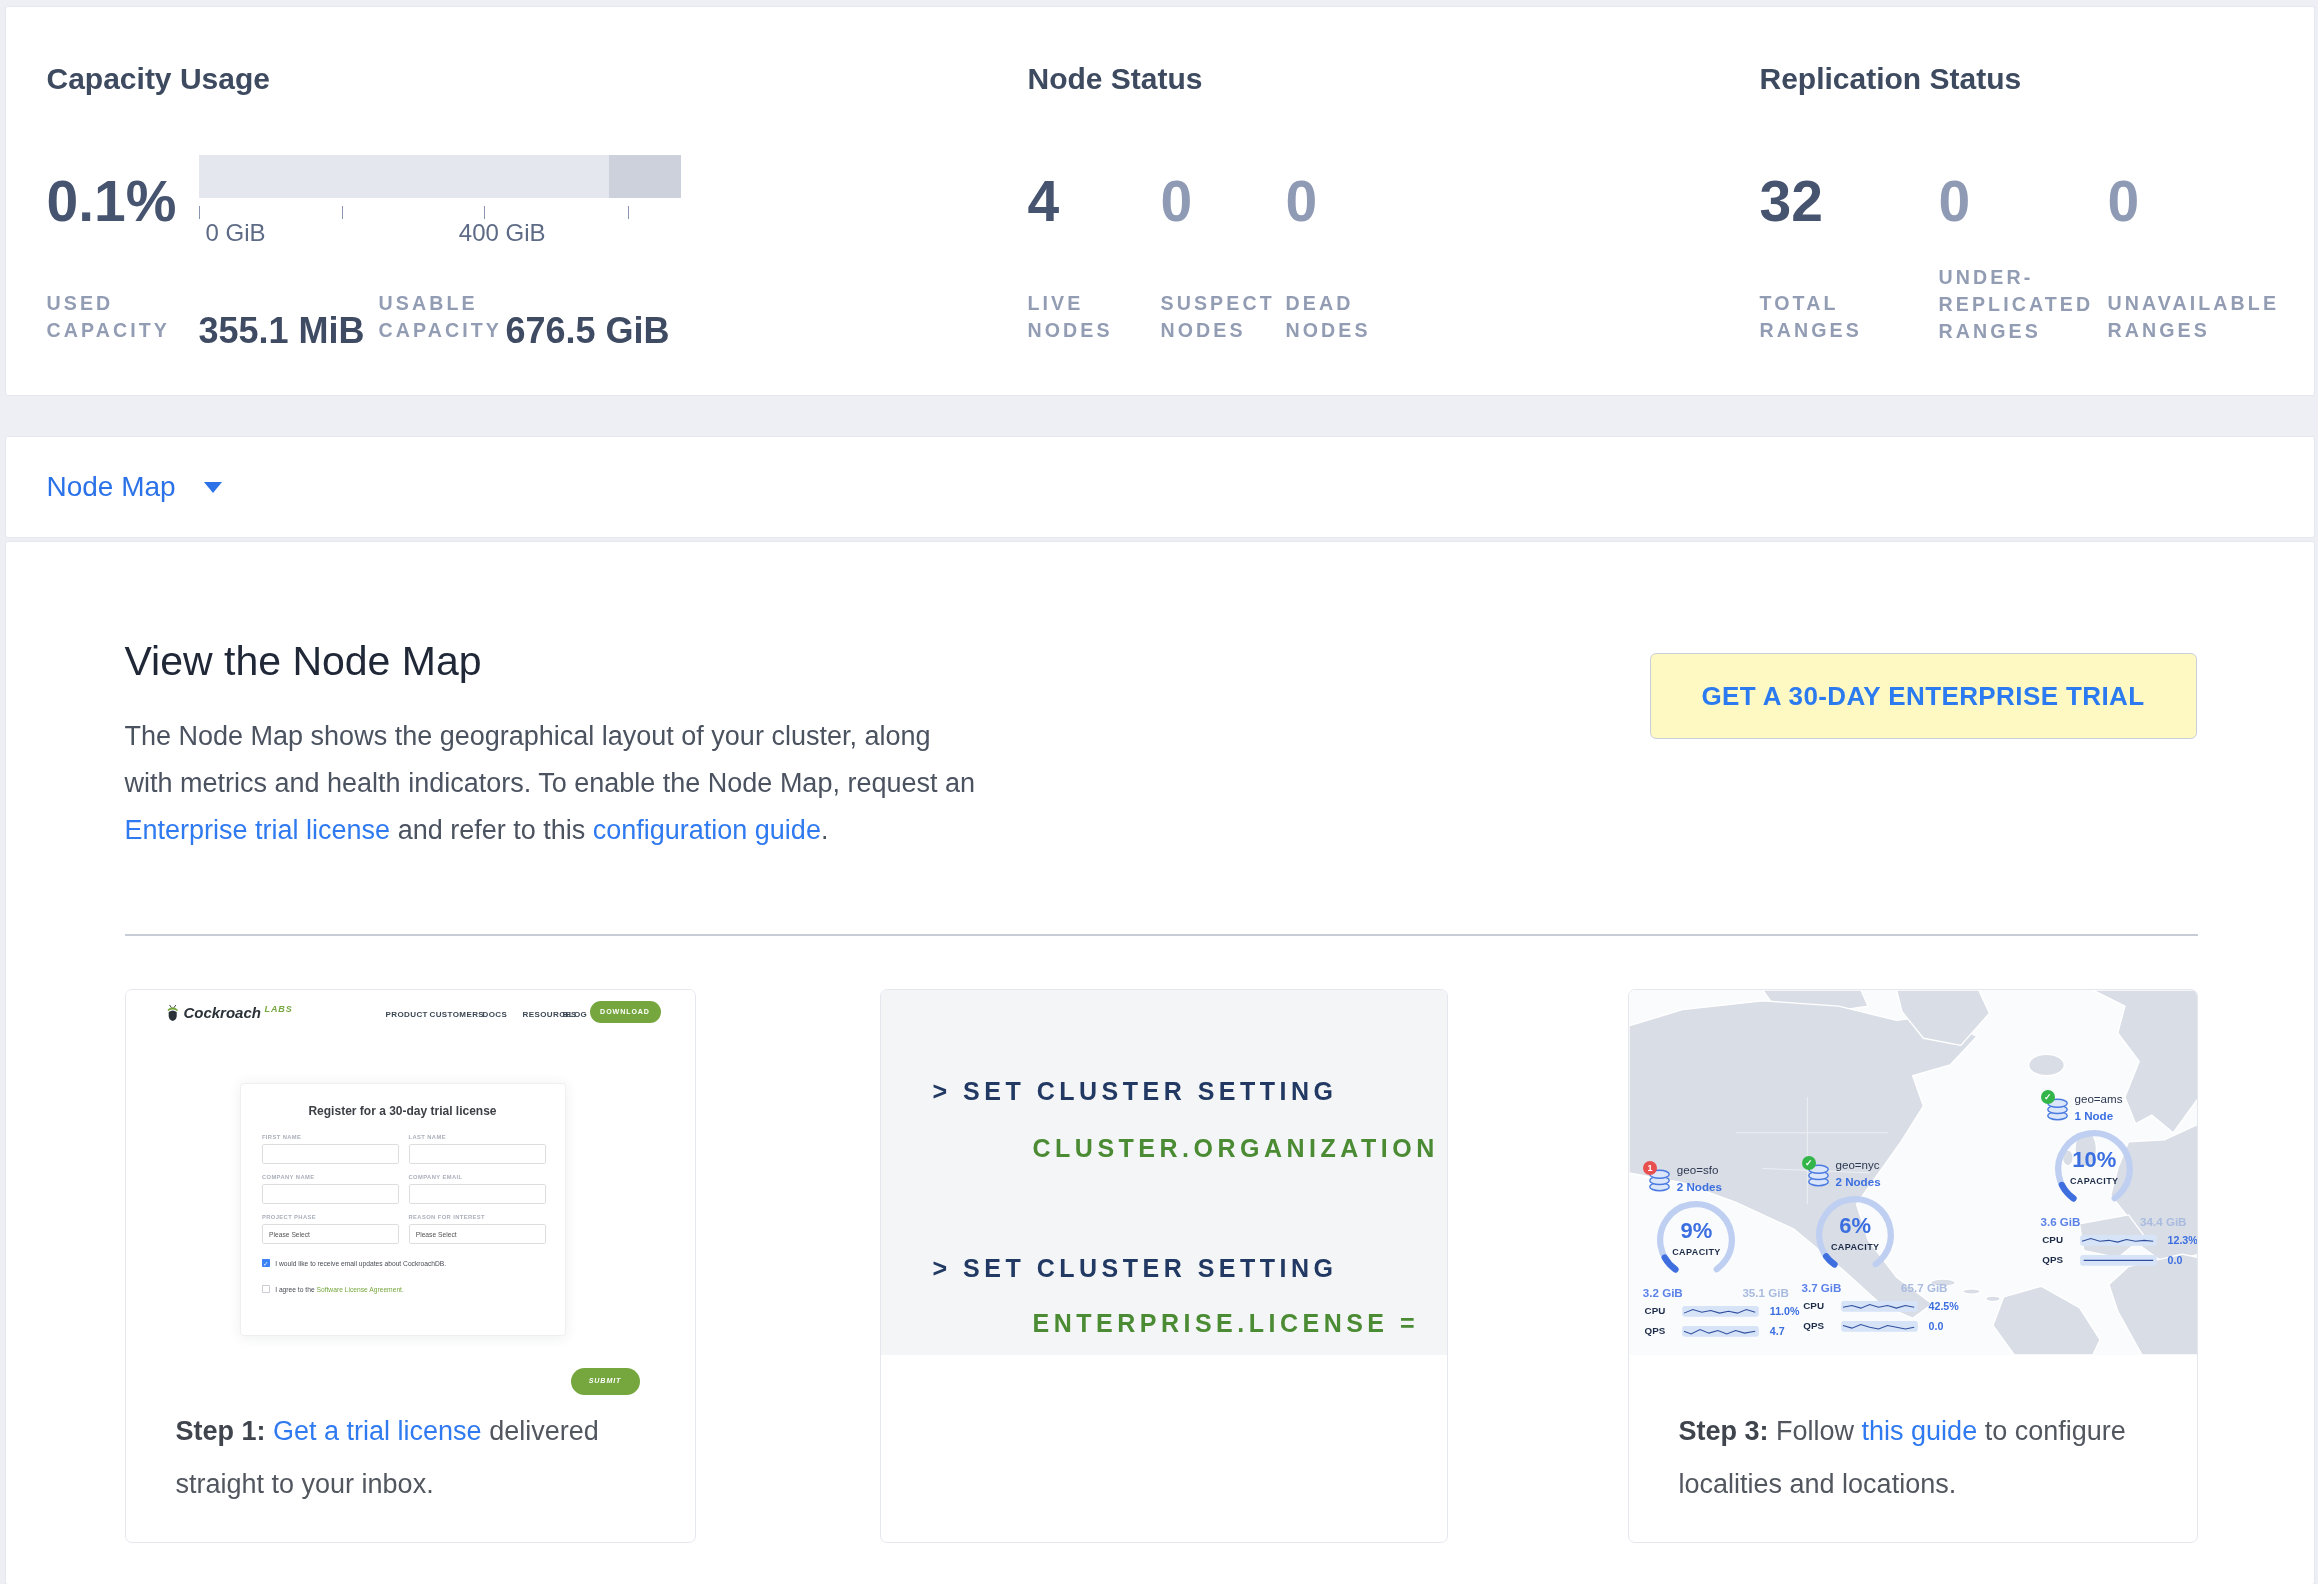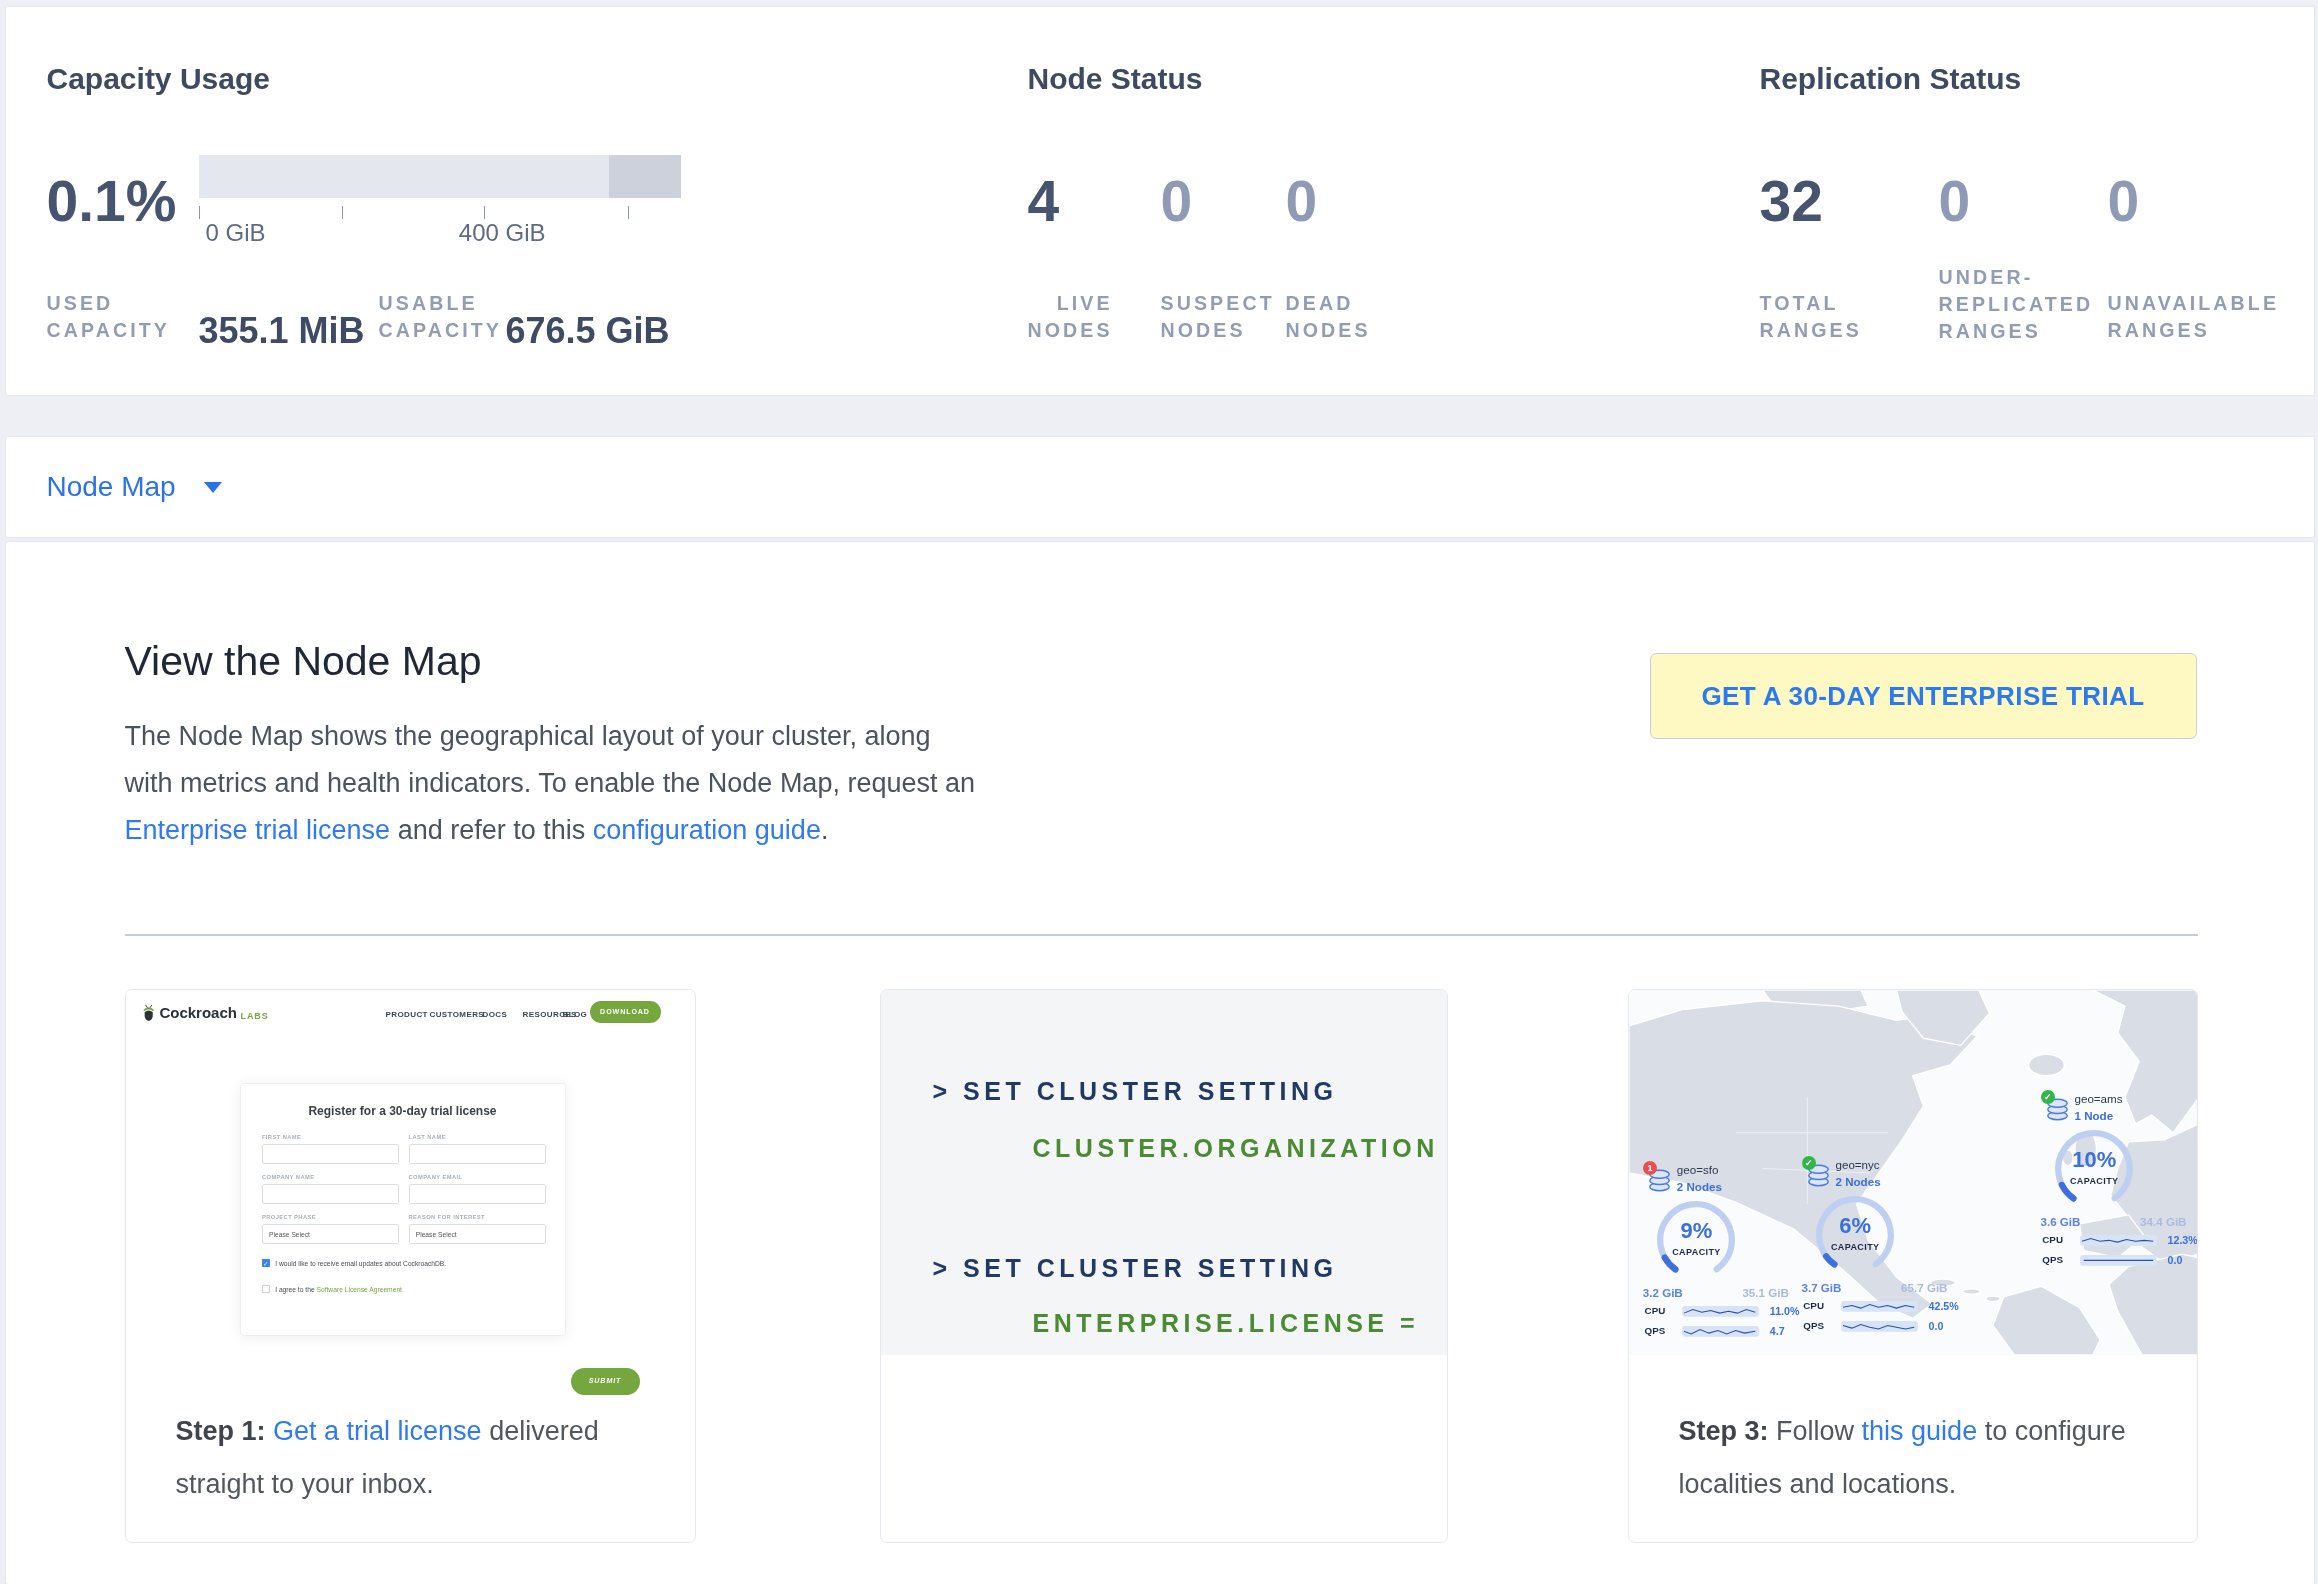--- a/index.html
+++ b/index.html
@@ -35,21 +35,21 @@
   #trialbtn { position:absolute; left:1644px; top:111px; width:547px; height:86px; background:#fef9c3; border:1.8px solid #c9cedb; border-radius:6.2px; font-family:"Liberation Sans",sans-serif; font-size:26px; font-weight:600; letter-spacing:0.4px; color:#2b7af0; cursor:pointer; }
 
   
   .card { position:absolute; top:447px; height:554px; background:#fff; border:0.9px solid #e4e7ee; border-radius:7.1px; overflow:hidden; }
   #card1 { left:119px; width:571px; } #card2 { left:874px; width:568px; } #card3 { left:1622px; width:570px; }
   .cap { position:absolute; left:50px; top:415px; width:464px; font-size:27px; line-height:53px; color:#52575f; }
   .cap b { color:#3f444d; }
 
   
   .mini { position:relative; width:100%; height:365px; background:#fff; font-family:"Liberation Sans",sans-serif; }
-  .mini .logo { position:absolute; left:16px; top:14.3px; display:flex; align-items:flex-end; }
+  .mini .logo { position:absolute; left:40px; top:14.3px; display:flex; align-items:flex-start;font-style:italic; }
   .mini .logo .word { font-size:15px; font-weight:800; color:#2a3137; margin-left:4.5px; }
   .mini .logo .labs { font-size:9px; font-weight:700; letter-spacing:0.9px; color:#76a73e; margin-left:3.6px; }
   .mini .nav { position:absolute; top:19.6px; font-size:8px; font-weight:600; letter-spacing:0.4px; color:#3b4754; }
   .mini .pill { position:absolute; left:464px; top:10.7px; width:71px; height:22px; border-radius:11.6px; background:#76a73e; color:#fff; font-size:7.1px; font-weight:700; letter-spacing:0.9px; text-align:center; line-height:22px; }
   .mini .form { position:absolute; left:114px; top:93px; width:326px; height:253px; background:#fff; border:0.9px solid #efefef; border-radius:3.6px; box-shadow:0 1.8px 12.5px rgba(40,50,60,0.08); }
   .mini .ftitle { position:absolute; top:19.6px; width:100%; text-align:center; font-size:12px; font-weight:600; color:#3c4046; }
   .mini .flbl { position:absolute; font-size:5.8px; letter-spacing:0.4px; color:#a9afba; font-weight:600; }
   .mini .finput { position:absolute; width:137px; height:19.6px; border:0.9px solid #ddd; border-radius:1.8px; background:#fff; font-size:6.7px; color:#555; line-height:19.6px; padding-left:6.2px; }
   .mini .chk { position:absolute; display:flex; align-items:center; font-size:6.7px; color:#474c54; }
   .mini .box { width:8px; height:8px; border:0.9px solid #c9ccd2; border-radius:0.9px; margin-right:5.3px; flex:0 0 auto; }
@@ -104,21 +104,21 @@
   <div class="capslbl lbl2" style="left:373px;">
     <div>USABLE</div>
       <div>CAPACITY</div>
   </div>
   <div class="capval" style="left:500px;">676.5 GiB</div>
 
   <div class="sec-title" style="left:1022px;">Node Status</div>
   <div class="bignum" style="left:1022px;">4</div>
   <div class="bignum muted" style="left:1155px;">0</div>
   <div class="bignum muted" style="left:1280px;">0</div>
-  <div class="capslbl lbl2" style="left:1022px;text-align:right;">
+  <div class="capslbl lbl2" style="left:1022px;">
     <div>LIVE</div>
       <div>NODES</div>
   </div>
   <div class="capslbl lbl2" style="left:1155px;">
     <div>SUSPECT</div>
       <div>NODES</div>
   </div>
   <div class="capslbl lbl2" style="left:1280px;">
     <div>DEAD</div>
       <div>NODES</div>

